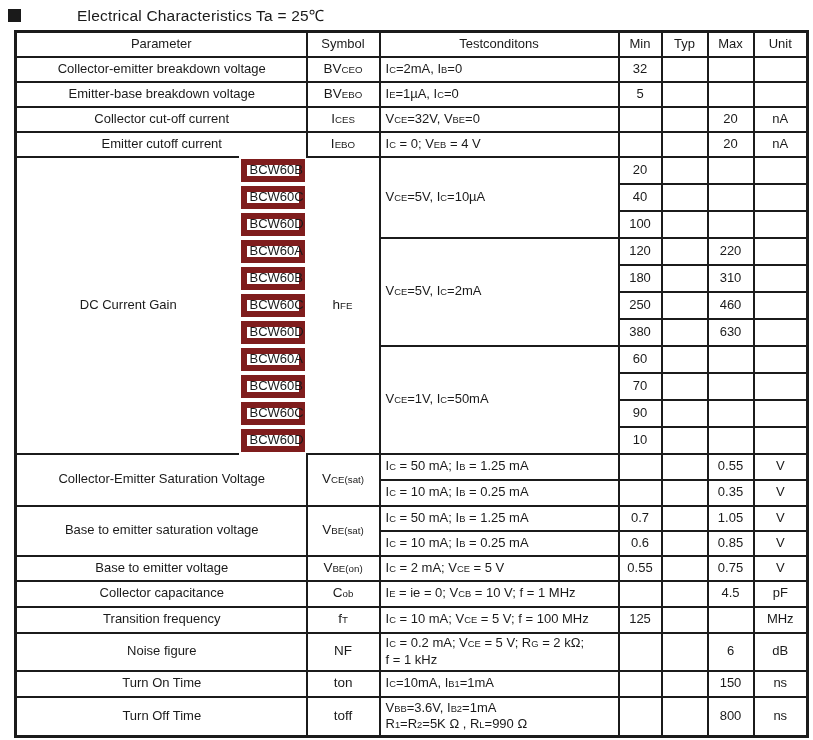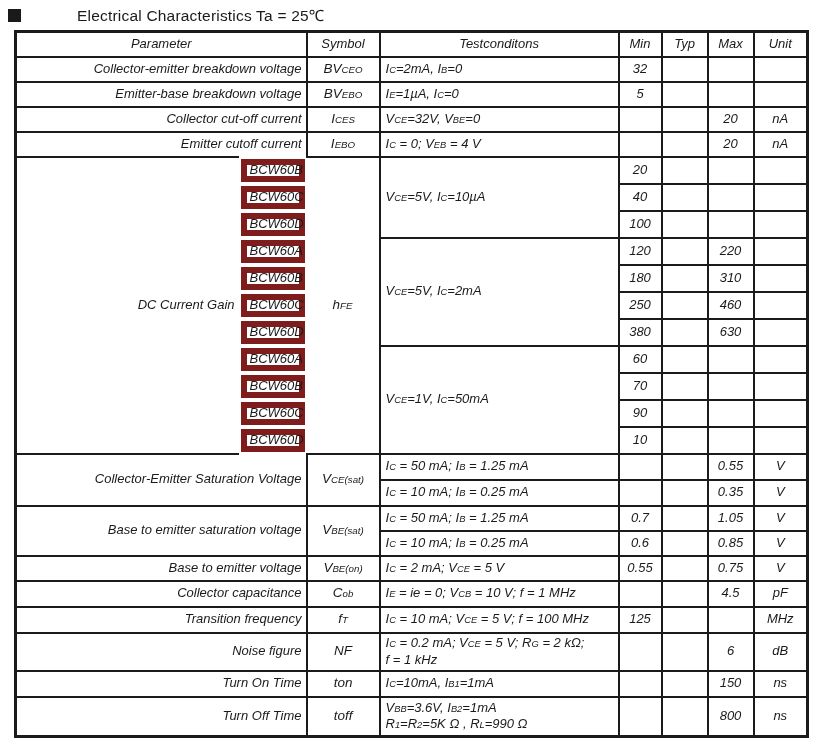--- a/index.html
+++ b/index.html
@@ -10,30 +10,29 @@
   }
   .section-title{
     position:absolute;left:8px;top:4px;display:flex;align-items:center;
     font-size:15.5px;letter-spacing:.2px;gap:48px;
   }
   .bullet{width:13px;height:13px;background:#1a1a1a;display:inline-block;margin-right:8px;}
   table.spec{
     position:absolute;left:14px;top:30px;width:792px;
     border-collapse:collapse;table-layout:fixed;
     border:3px solid #1b1b1b;
-    font-style:italic;
   }
   .spec th,.spec td{
     border:2px solid #1b1b1b;
     font-size:13px;line-height:1.25;
     padding:1px 4px;vertical-align:middle;
     overflow:hidden;
   }
   .spec th{font-weight:normal;text-align:center;}
-  td.param{text-align:right;padding-left:5px;}
+  td.param{text-align:center;padding-left:5px;}
   td.cond{text-align:left;padding-left:5px;}
   td.sym, td.val, td.unit{text-align:center;padding-left:1px;padding-right:1px;}
   td.sym{font-size:13.5px;}
   .sub{font-size:0.72em;letter-spacing:0;}
   
   td.model-cell{border:hidden;padding:0;}
   td.hfe-param{border-right:hidden;}
   td.hfe-sym{border-left:hidden;}
   .model-box{
     box-sizing:border-box;height:23px;margin:2px 2px;

